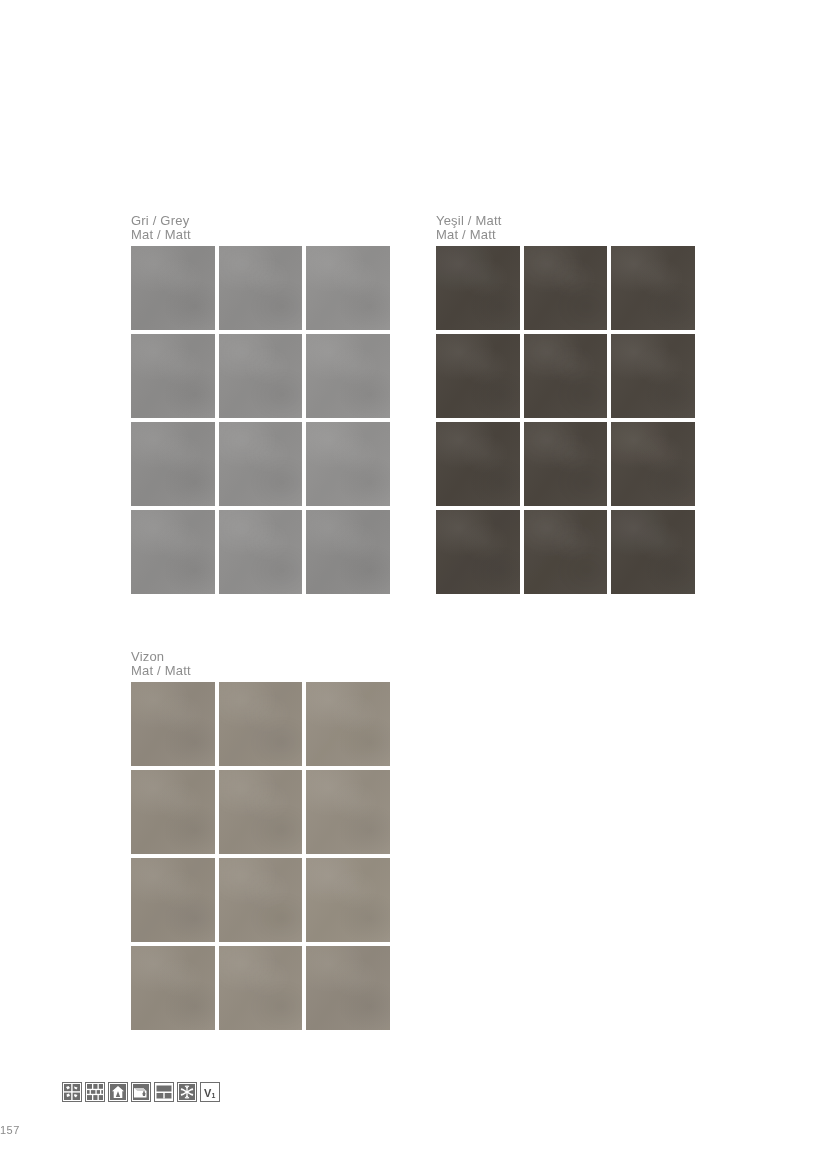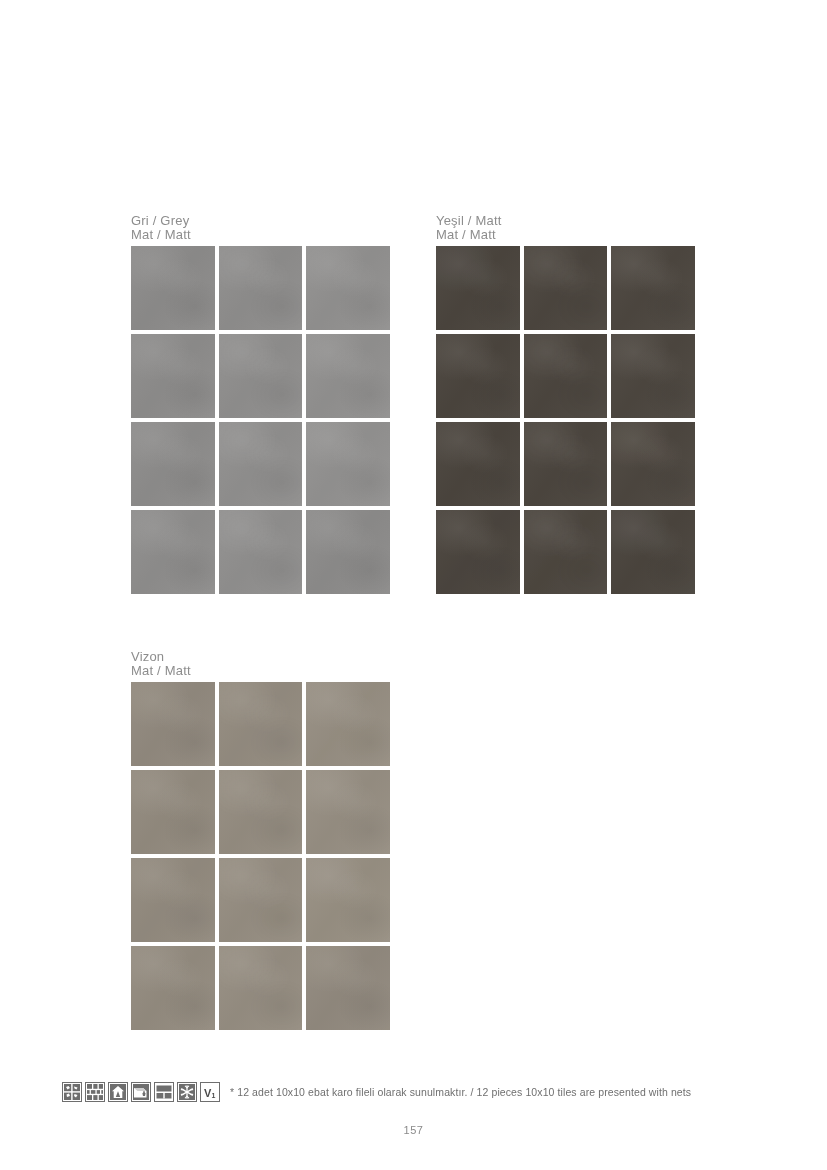--- a/index.html
+++ b/index.html
@@ -122,21 +122,21 @@
     color: #6f6f6f;
     margin-left: 7px;
     white-space: nowrap;
     letter-spacing: 0.1px;
   }
   #page-number {
     position: absolute;
     left: 0;
     right: 0;
     top: 1124px;
-    text-align: center;
+    text-align: left;
     font-size: 11px;
     color: #8a8a8a;
     letter-spacing: 0.5px;
   }
 </style>
 </head>
 <body>
 
 <div id="page">
 
@@ -274,18 +274,17 @@
     </div>
 
     <div class="spec-icon">
       <svg width="16" height="16" viewBox="0 0 16 16">
         <rect x="0" y="0" width="16" height="16" fill="#ffffff"></rect>
         <text x="2" y="12.5" font-family="Liberation Sans, sans-serif" font-size="11" font-weight="bold" fill="#4a4a4a">V</text>
         <text x="9.5" y="13.5" font-family="Liberation Sans, sans-serif" font-size="7" font-weight="bold" fill="#4a4a4a">1</text>
       </svg>
     </div>
 
-    <div id="footer-note">* 12 adet 10x10 ebat karo fileli olarak sunulmaktır. / 12 pieces 10x10 tiles are presented with nets</div>
   </div>
 
   <div id="page-number">157</div>
 
 </div>
 
 </body></html>

